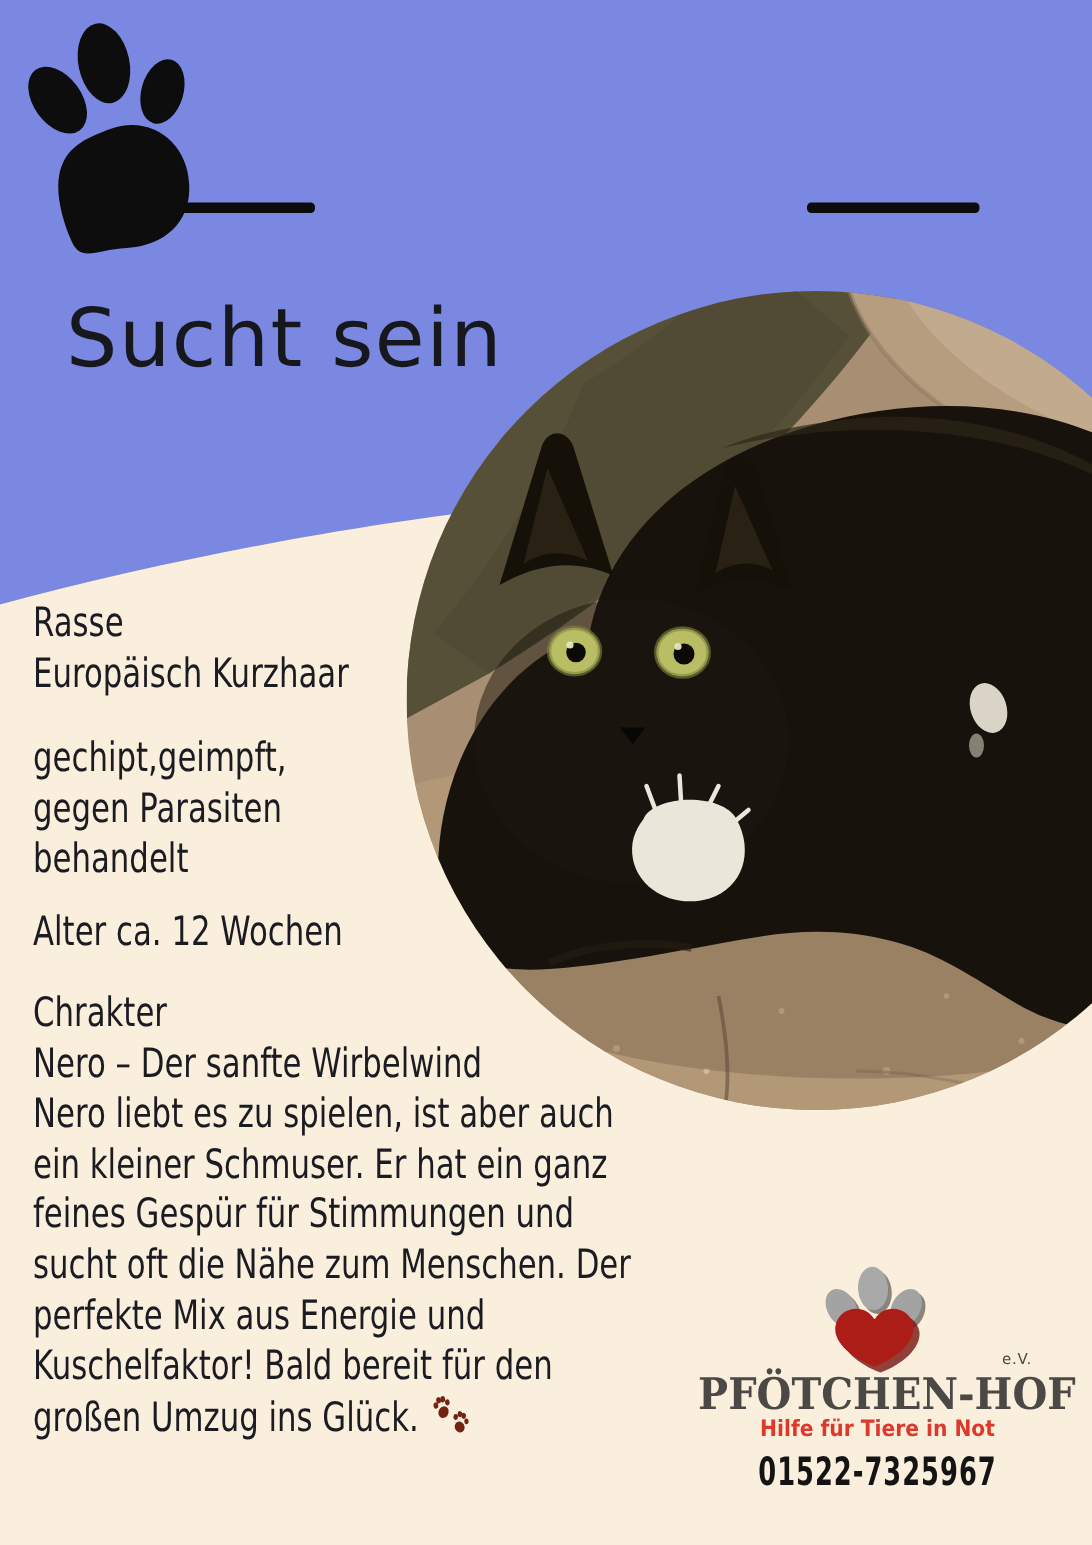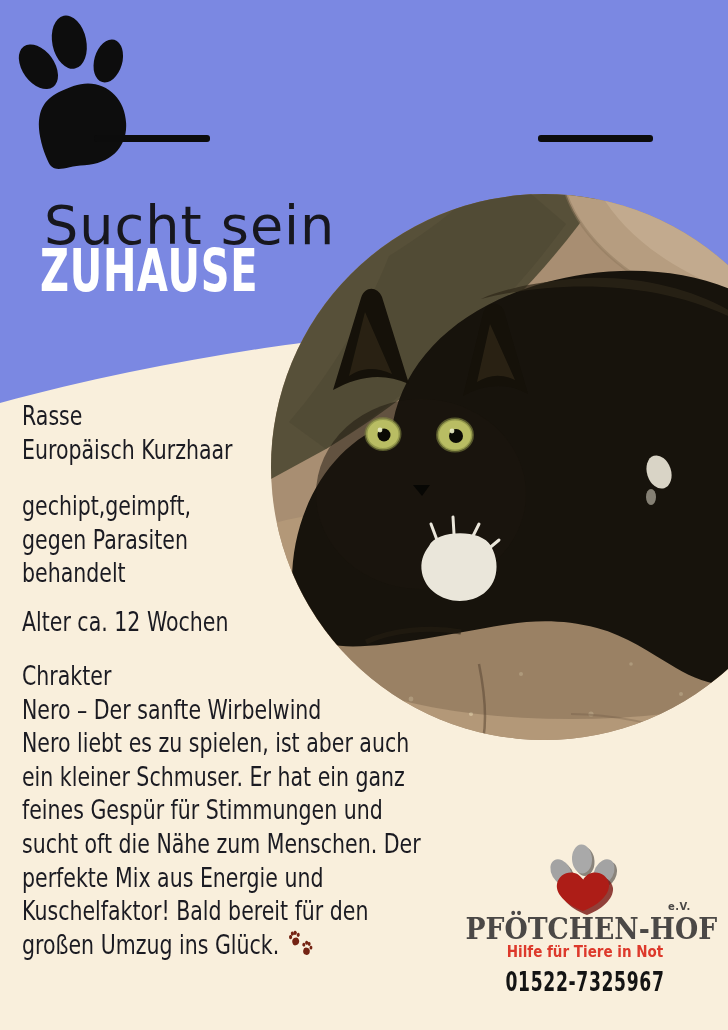--- a/index.html
+++ b/index.html
@@ -38,21 +38,21 @@
   }
   .g-breed{top:399px;} .g-medical{top:489px;} .g-age{top:605px;} .g-character{top:659px;}
   .paw-trail{display:inline-block;width:40px;height:30px;vertical-align:-4px;margin-left:8px;}
   .logo-paw{position:absolute;left:545px;top:842px;width:76px;height:74px;}
   .org-name{
     position:absolute;left:455px;top:912px;width:260px;text-align:center;
     font-family:"DejaVu Serif", serif;font-weight:bold;font-size:29px;color:#4b4846;
     transform:scaleX(0.92);transform-origin:center top;white-space:nowrap;
   }
   .org-suffix{
-    position:absolute;left:668px;top:901px;font-size:10px;font-weight:bold;
+    position:absolute;left:668px;top:901px;font-size:10px;font-weight:normal;
     color:#4b4846;letter-spacing:0.5px;
   }
   .org-tagline{
     position:absolute;left:455px;top:943px;width:260px;text-align:center;
     font-weight:bold;font-size:15px;color:#dd392b;
     transform:scaleX(0.9);transform-origin:center top;white-space:nowrap;
   }
   .org-phone{
     position:absolute;left:455px;top:967px;width:260px;text-align:center;
     font-weight:bold;font-size:26px;color:#141414;letter-spacing:1px;
@@ -75,23 +75,20 @@
       <ellipse cx="100" cy="60" rx="14" ry="22" transform="rotate(24 100 60)"></ellipse>
       <path d="M62,80 C90,74 112,96 109,124 C107,148 88,162 62,160
                C42,158 30,166 26,150 C22,136 20,118 24,106 C30,88 44,84 62,80 Z"></path>
     </g>
   </svg>
 
   <div class="dash dash-left"></div>
   <div class="dash dash-right"></div>
 
   <div class="subtitle1">Sucht sein</div>
-  <div class="subtitle2">
-    <span>ZUHAUSE</span>
-  </div>
 
   <div class="photo">
     <svg viewBox="0 0 546 546">
       <rect width="546" height="546" fill="#a88e72"></rect>
 
       <path d="M0,0 H330 C265,95 170,185 55,255 L0,285 Z" fill="#575039"></path>
       <path d="M118,62 C95,120 60,180 18,228 L55,255 C140,200 230,120 295,30 L260,0 H200 C175,25 145,45 118,62 Z" fill="#4c4631" opacity="0.5"></path>
 
       <path d="M295,0 C315,55 375,100 455,122 C505,135 546,138 546,142 L546,0 Z" fill="#b69d80"></path>
       <path d="M330,0 C355,45 415,88 495,108 L546,116 V50 C495,52 420,28 388,0 Z" fill="#c3ac8f" opacity="0.9"></path>

